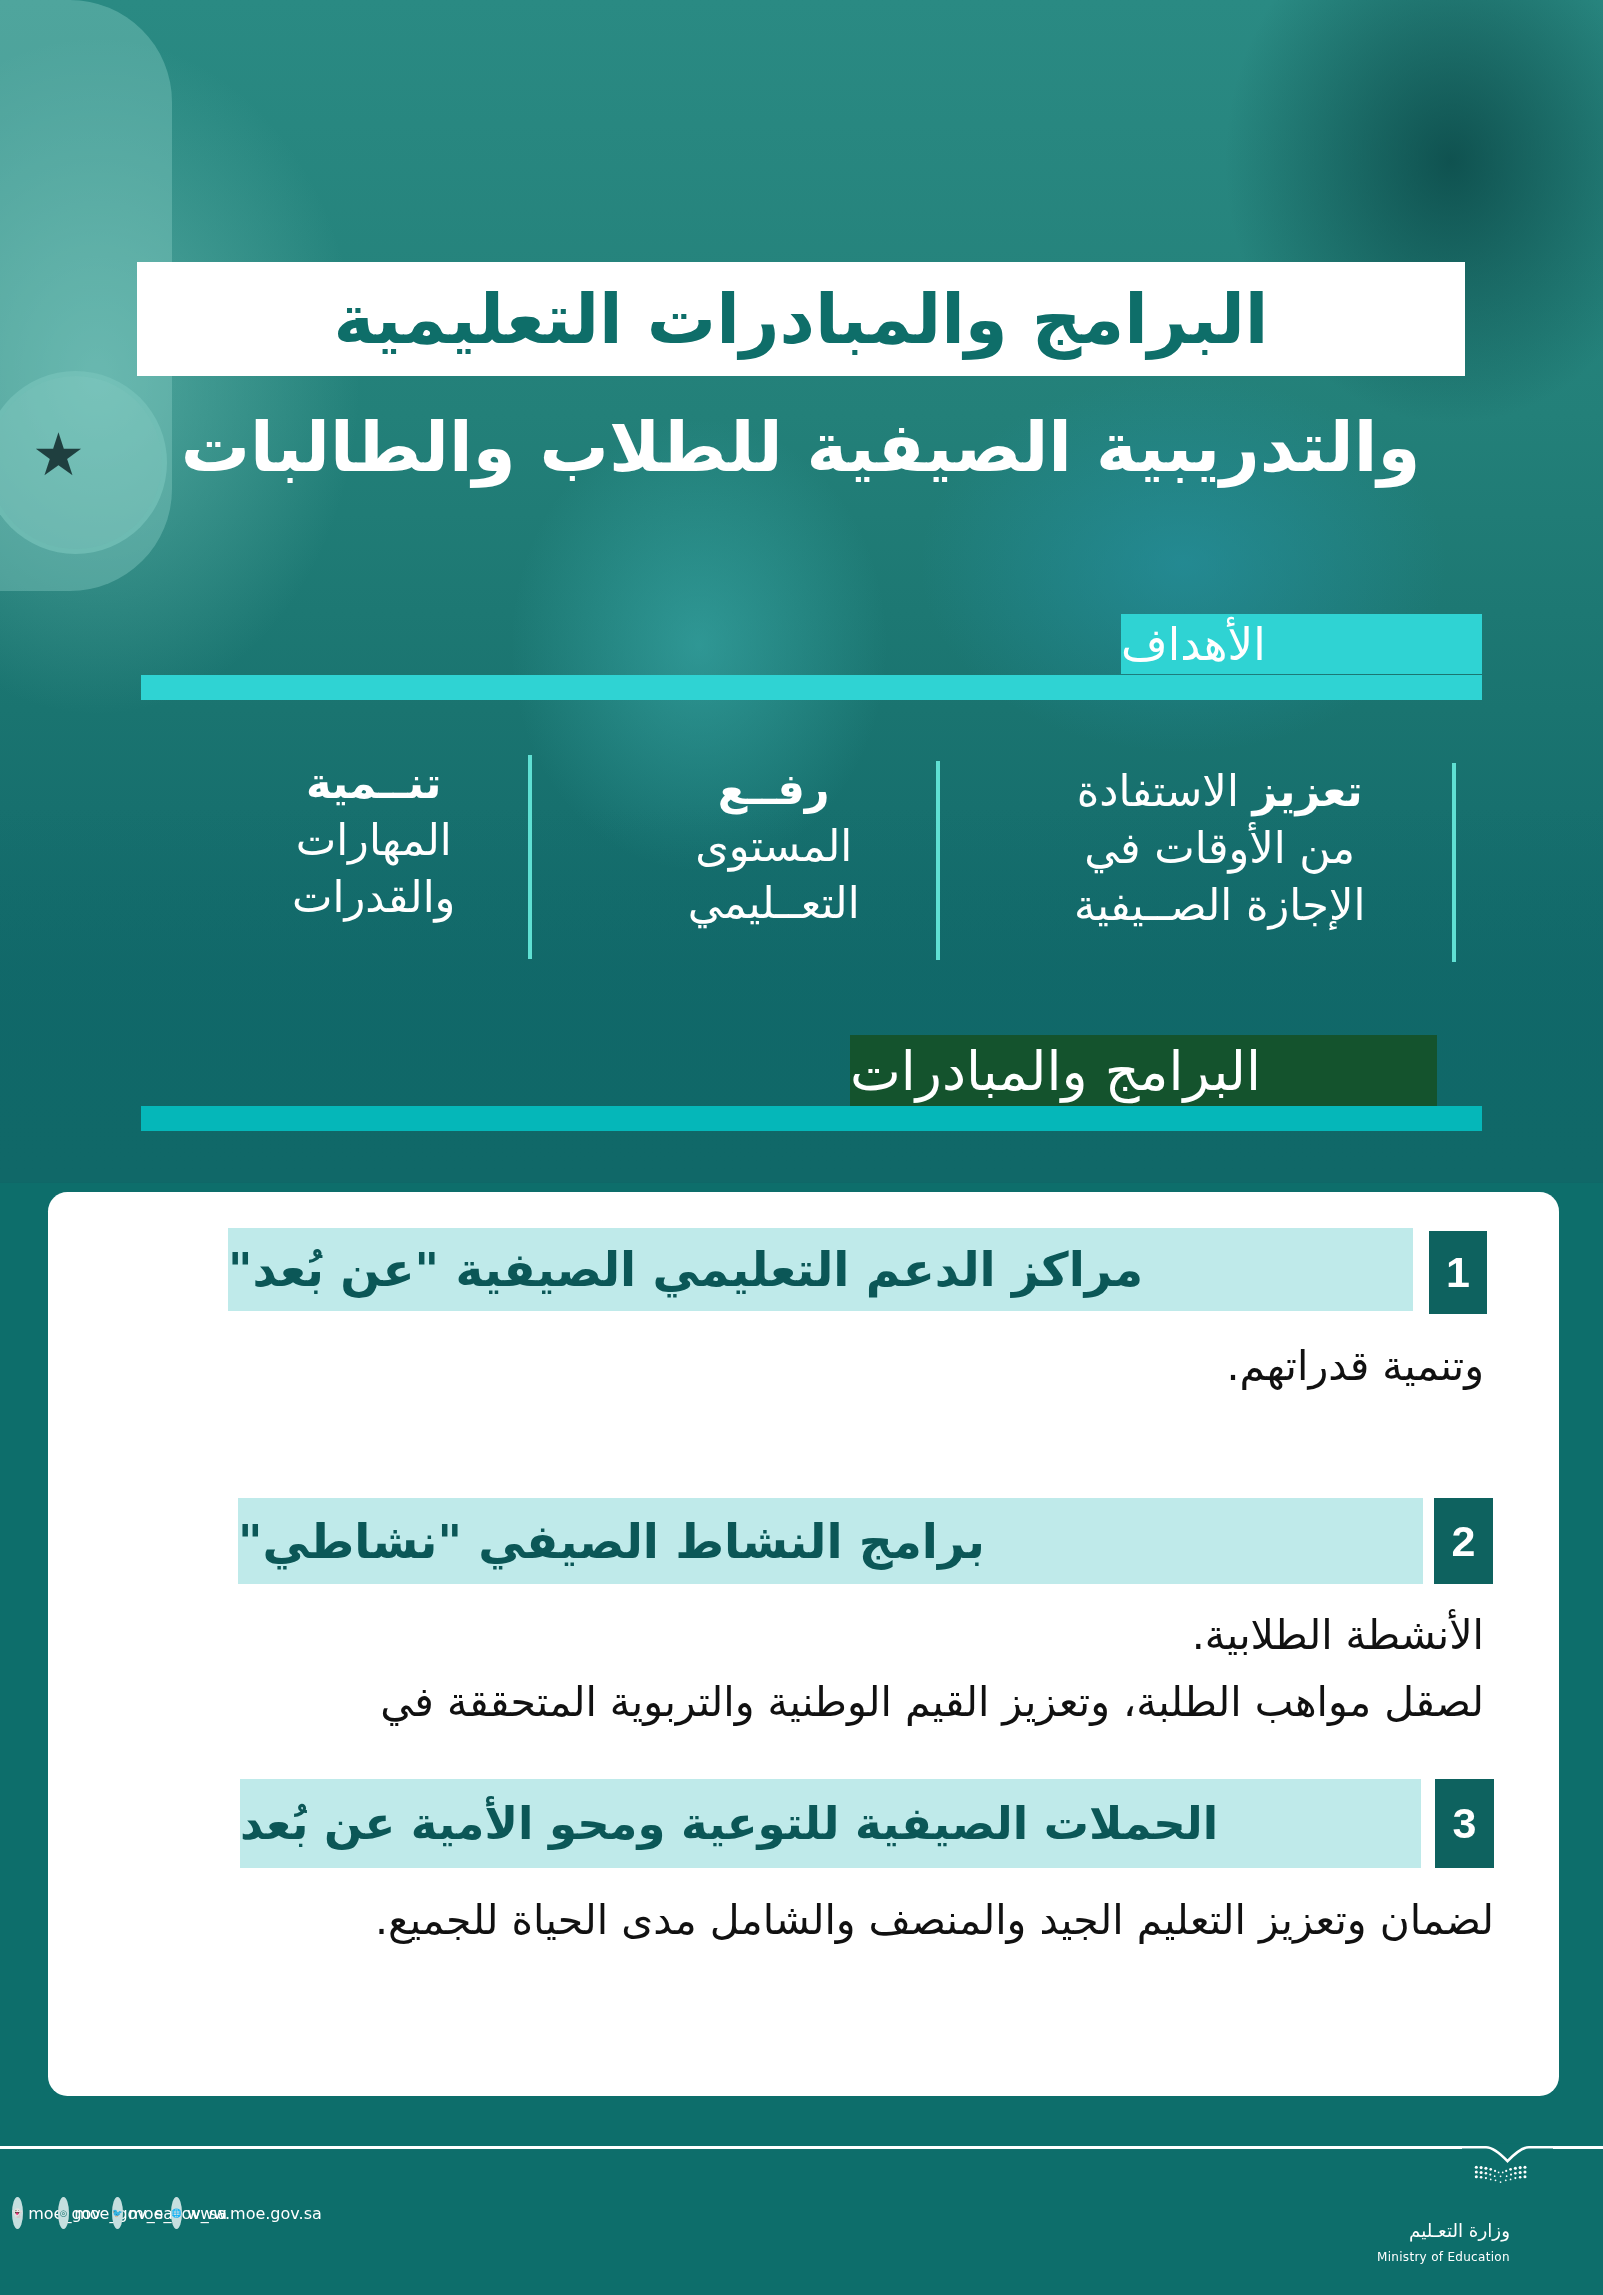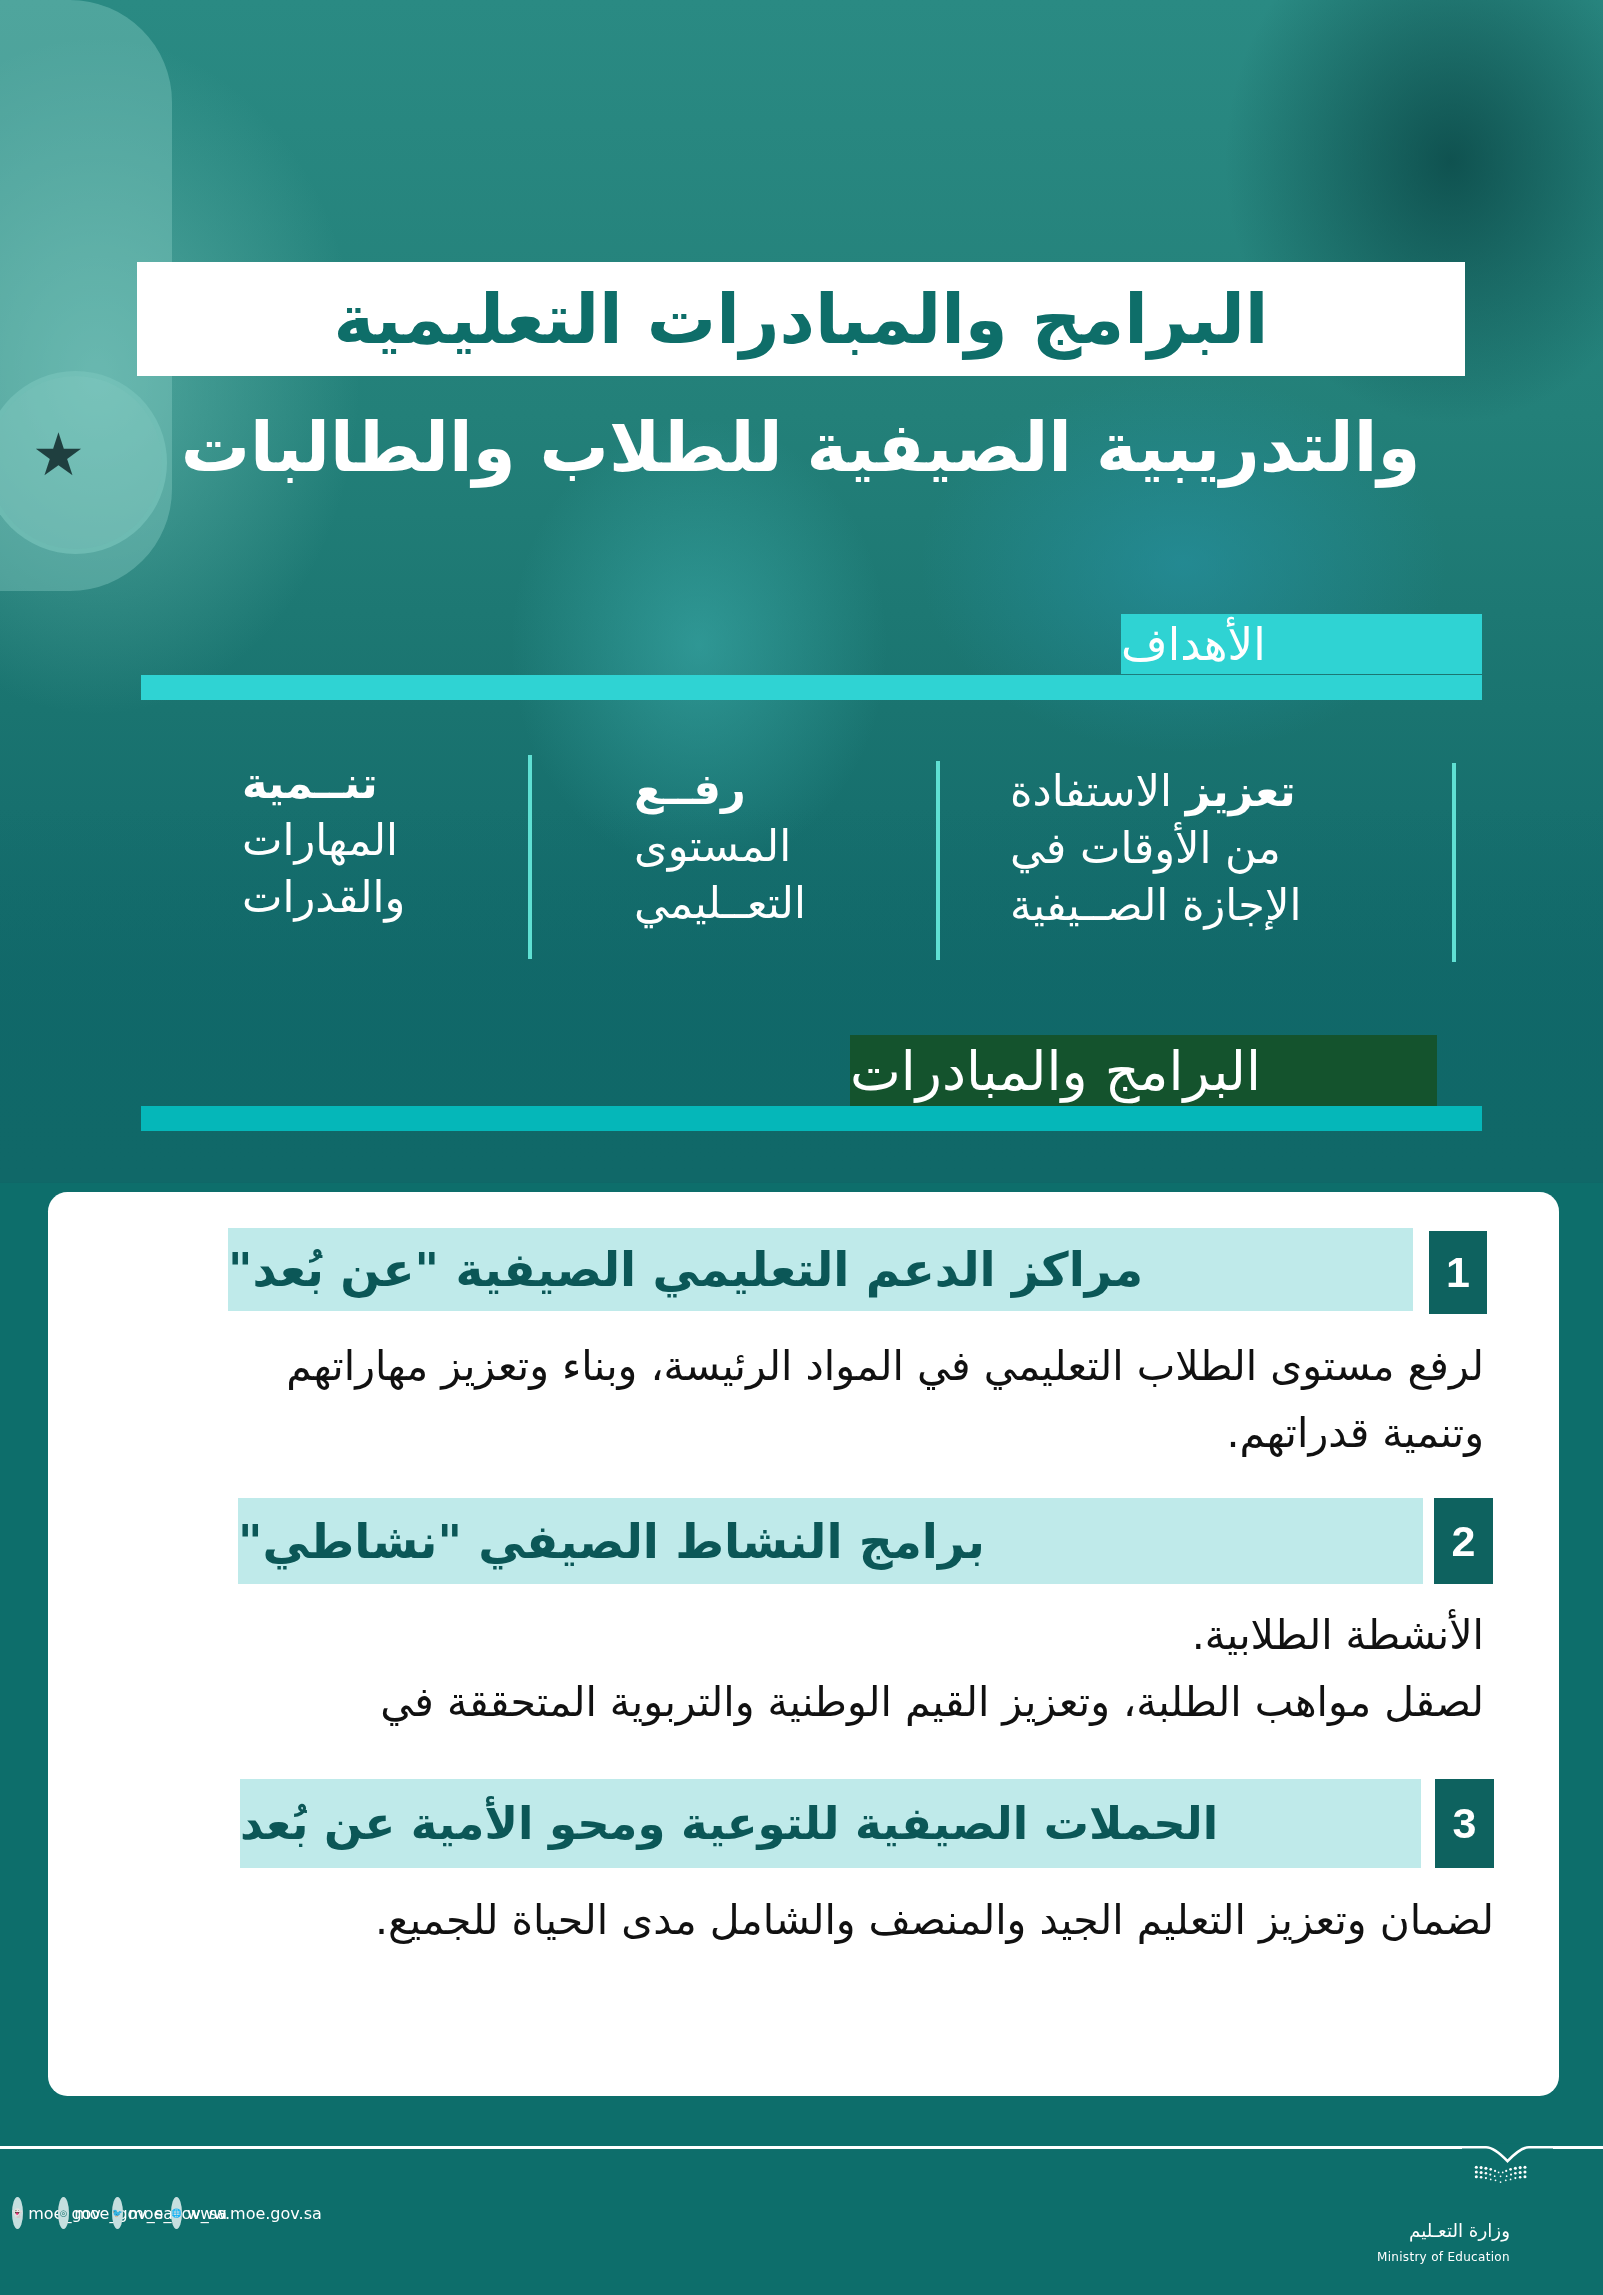--- a/index.html
+++ b/index.html
@@ -56,21 +56,21 @@
     padding-right: 65px; color: #ffffff; font-weight: normal; direction: rtl;
   }
   .goals-head { left: 1121px; top: 614px; width: 361px; height: 60px; background: #2fd3d3; font-size: 45px; padding-right: 65px; }
   .goals-bar { position: absolute; left: 141px; top: 675px; width: 1341px; height: 25px; background: #2fd3d3; }
   .prog-head { left: 850px; top: 1035px; width: 587px; height: 73px; background: #14532d; font-size: 54px; padding-right: 40px; }
   .prog-bar { position: absolute; left: 141px; top: 1106px; width: 1341px; height: 25px; background: #05b7b9; }
 
   .goal-col {
     position: absolute; top: 753px; height: 210px;
     border-right: 4.3px solid #5fe0d3;
-    display: flex; flex-direction: column; align-items: flex-end; justify-content: flex-start;
+    display: flex; flex-direction: column; align-items: center; justify-content: flex-start;
     padding-right: 22.6px; direction: rtl; color: #ffffff;
   }
   .goal-col .line { font-size: 43px; line-height: 57px; white-space: nowrap; text-align: right; }
   .goal-col .bold { font-weight: bold; }
   .goal-1 { left: 1010px; width: 446px; top: 763px; height: 199px; }
   .goal-2 { left: 634px; width: 306px; top: 761px; height: 199px; }
   .goal-3 { left: 242px; width: 290px; top: 755px; height: 204px; }
 
   .card {
     position: absolute; left: 48px; top: 1192px; width: 1511px; height: 904px;
@@ -155,21 +155,20 @@
 </div>
 
 <div class="section-head prog-head">البرامج والمبادرات</div>
 <div class="prog-bar"></div>
 
 <div class="card"></div>
 
 <div class="item-label" style="left:228px; top:1228px; width:1185px; height:83px; font-size:47px;">مراكز الدعم التعليمي الصيفية "عن بُعد"</div>
 <div class="item-num" style="left:1429px; top:1231px; width:58px; height:83px; font-size:43px;">1</div>
 <div class="item-desc" style="left:108px; top:1333px; width:1376px;">
-  <div>لرفع مستوى الطلاب التعليمي في المواد الرئيسة، وبناء وتعزيز مهاراتهم</div>
   <div>وتنمية قدراتهم.</div>
 </div>
 
 <div class="item-label" style="left:238px; top:1498px; width:1185px; height:86px; font-size:47px;">برامج النشاط الصيفي "نشاطي"</div>
 <div class="item-num" style="left:1434px; top:1498px; width:59px; height:86px; font-size:43px;">2</div>
 <div class="item-desc" style="left:215px; top:1602px; width:1269px;">
   <div>الأنشطة الطلابية.</div>
   <div>لصقل مواهب الطلبة، وتعزيز القيم الوطنية والتربوية المتحققة في</div>
 </div>
 

